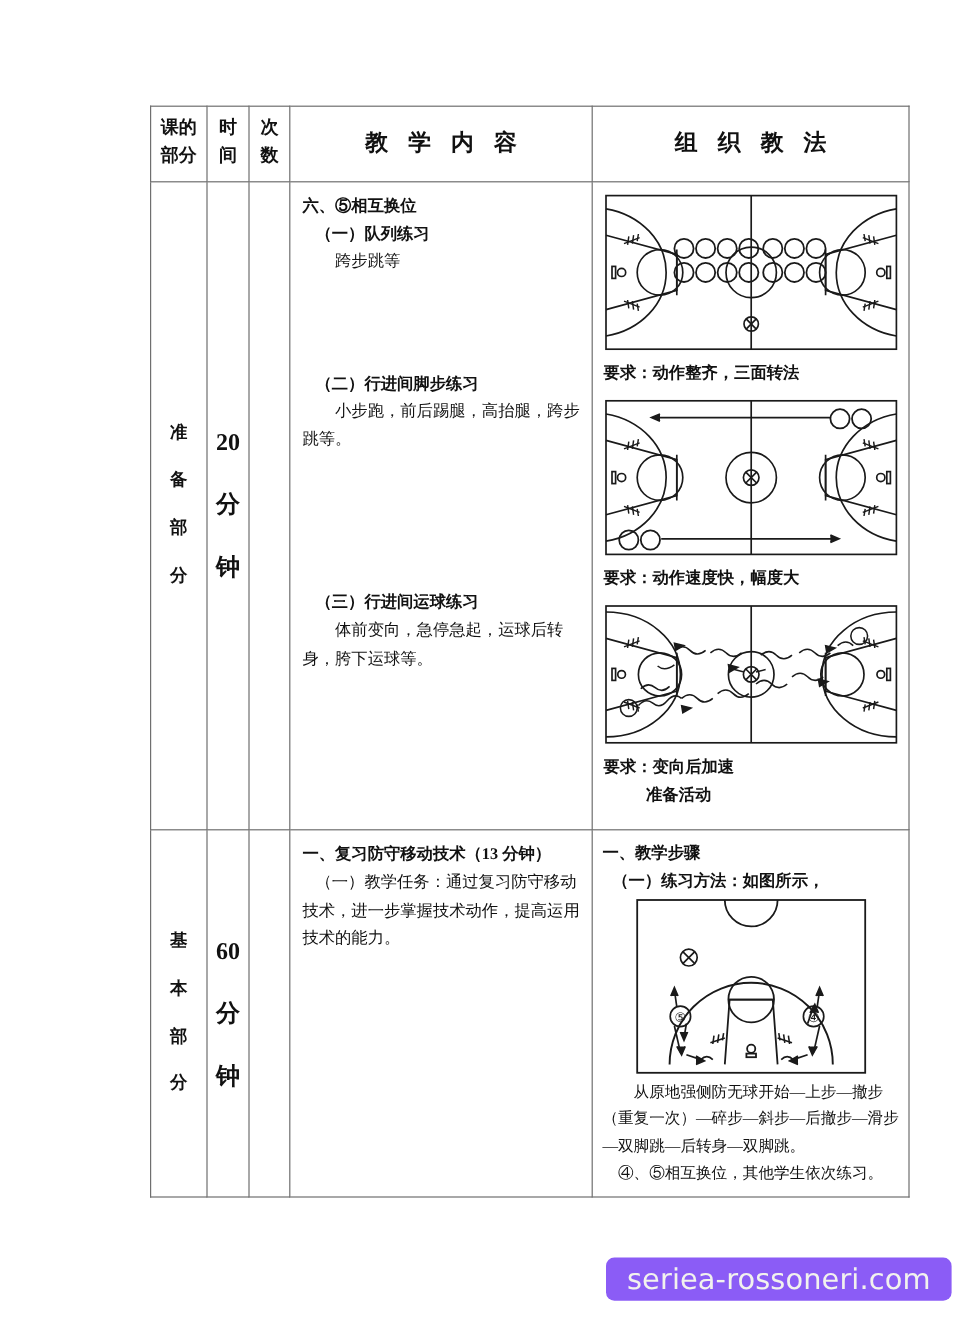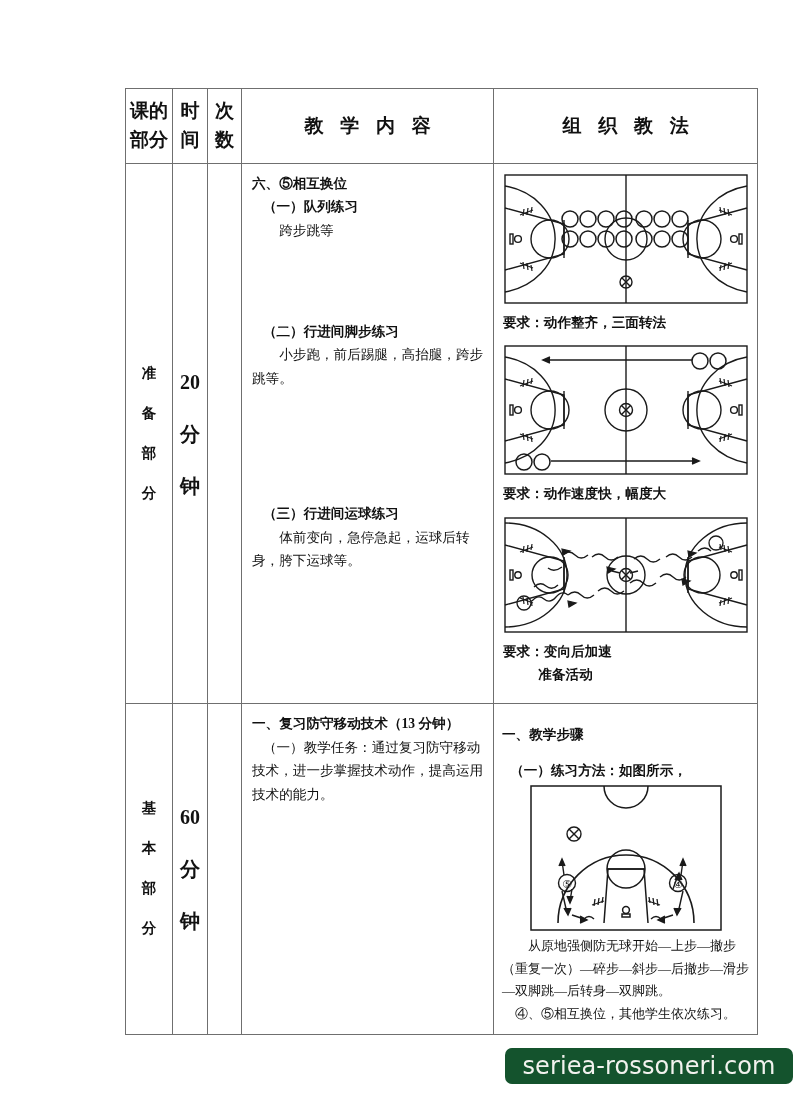--- a/index.html
+++ b/index.html
@@ -36,21 +36,21 @@
   
   .hd{
     text-align:center;
     font-weight:700;
     font-size:15px;
     line-height:1.55;
     padding:7px 2px 8px 2px !important;
     vertical-align:middle !important;
     letter-spacing:0px;
   }
-  .hd-narrow{ font-size:19px; }
+  .hd-narrow{ font-size:15px; }
   .hd-wide{ font-size:19px; letter-spacing:6px; padding-left:8px !important; }
   .hd .l2{ display:block; }
 
   
   .vcell{
     text-align:center;
     vertical-align:middle !important;
     font-size:14.5px;
     font-weight:700;
     line-height:2.75;
@@ -59,41 +59,41 @@
   .vcell span{ display:block; }
   .vcell.time{ font-weight:700; font-size:20px; line-height:2.6; }
 
   
   .content{
     padding:8px 9px 10px 10px !important;
     font-size:13.6px;
     line-height:1.72;
   }
   .content p{ margin:0; }
-  .b{ font-weight:700;margin-top:12px; }
+  .b{ font-weight:700; }
   .ind1{ text-indent:0.8em; }
   .ind2{ text-indent:2.0em; }
   .gap-lg{ height:78px; }
 
   
   .org{ padding:7px 8px 8px 8px !important; font-size:13.6px; line-height:1.72; }
   .org .req{ font-weight:700; margin:5px 0 9px 1px; }
   .org .req .sub{ display:block; text-indent:2.6em; }
   .org p.body{ margin:0; font-size:13px; line-height:1.74; }
   .courtwrap{ margin:1px 0 2px 0; }
   .courtwrap.small{ display:flex; justify-content:center; }
 
   svg{ display:block; }
 
   
   #watermark{
     position:absolute;
     left:505px; top:1048px;
     width:288px; height:36px;
-    background:#14532d;
+    background:#8b5cf6;
     border-radius:7px;
     color:#f2f2ee;
     font-family:"DejaVu Sans","Liberation Sans",sans-serif;
     font-size:24px;
     letter-spacing:0.1px;
     display:flex; align-items:center; justify-content:center;
   }
 </style>
 </head>
 <body>

